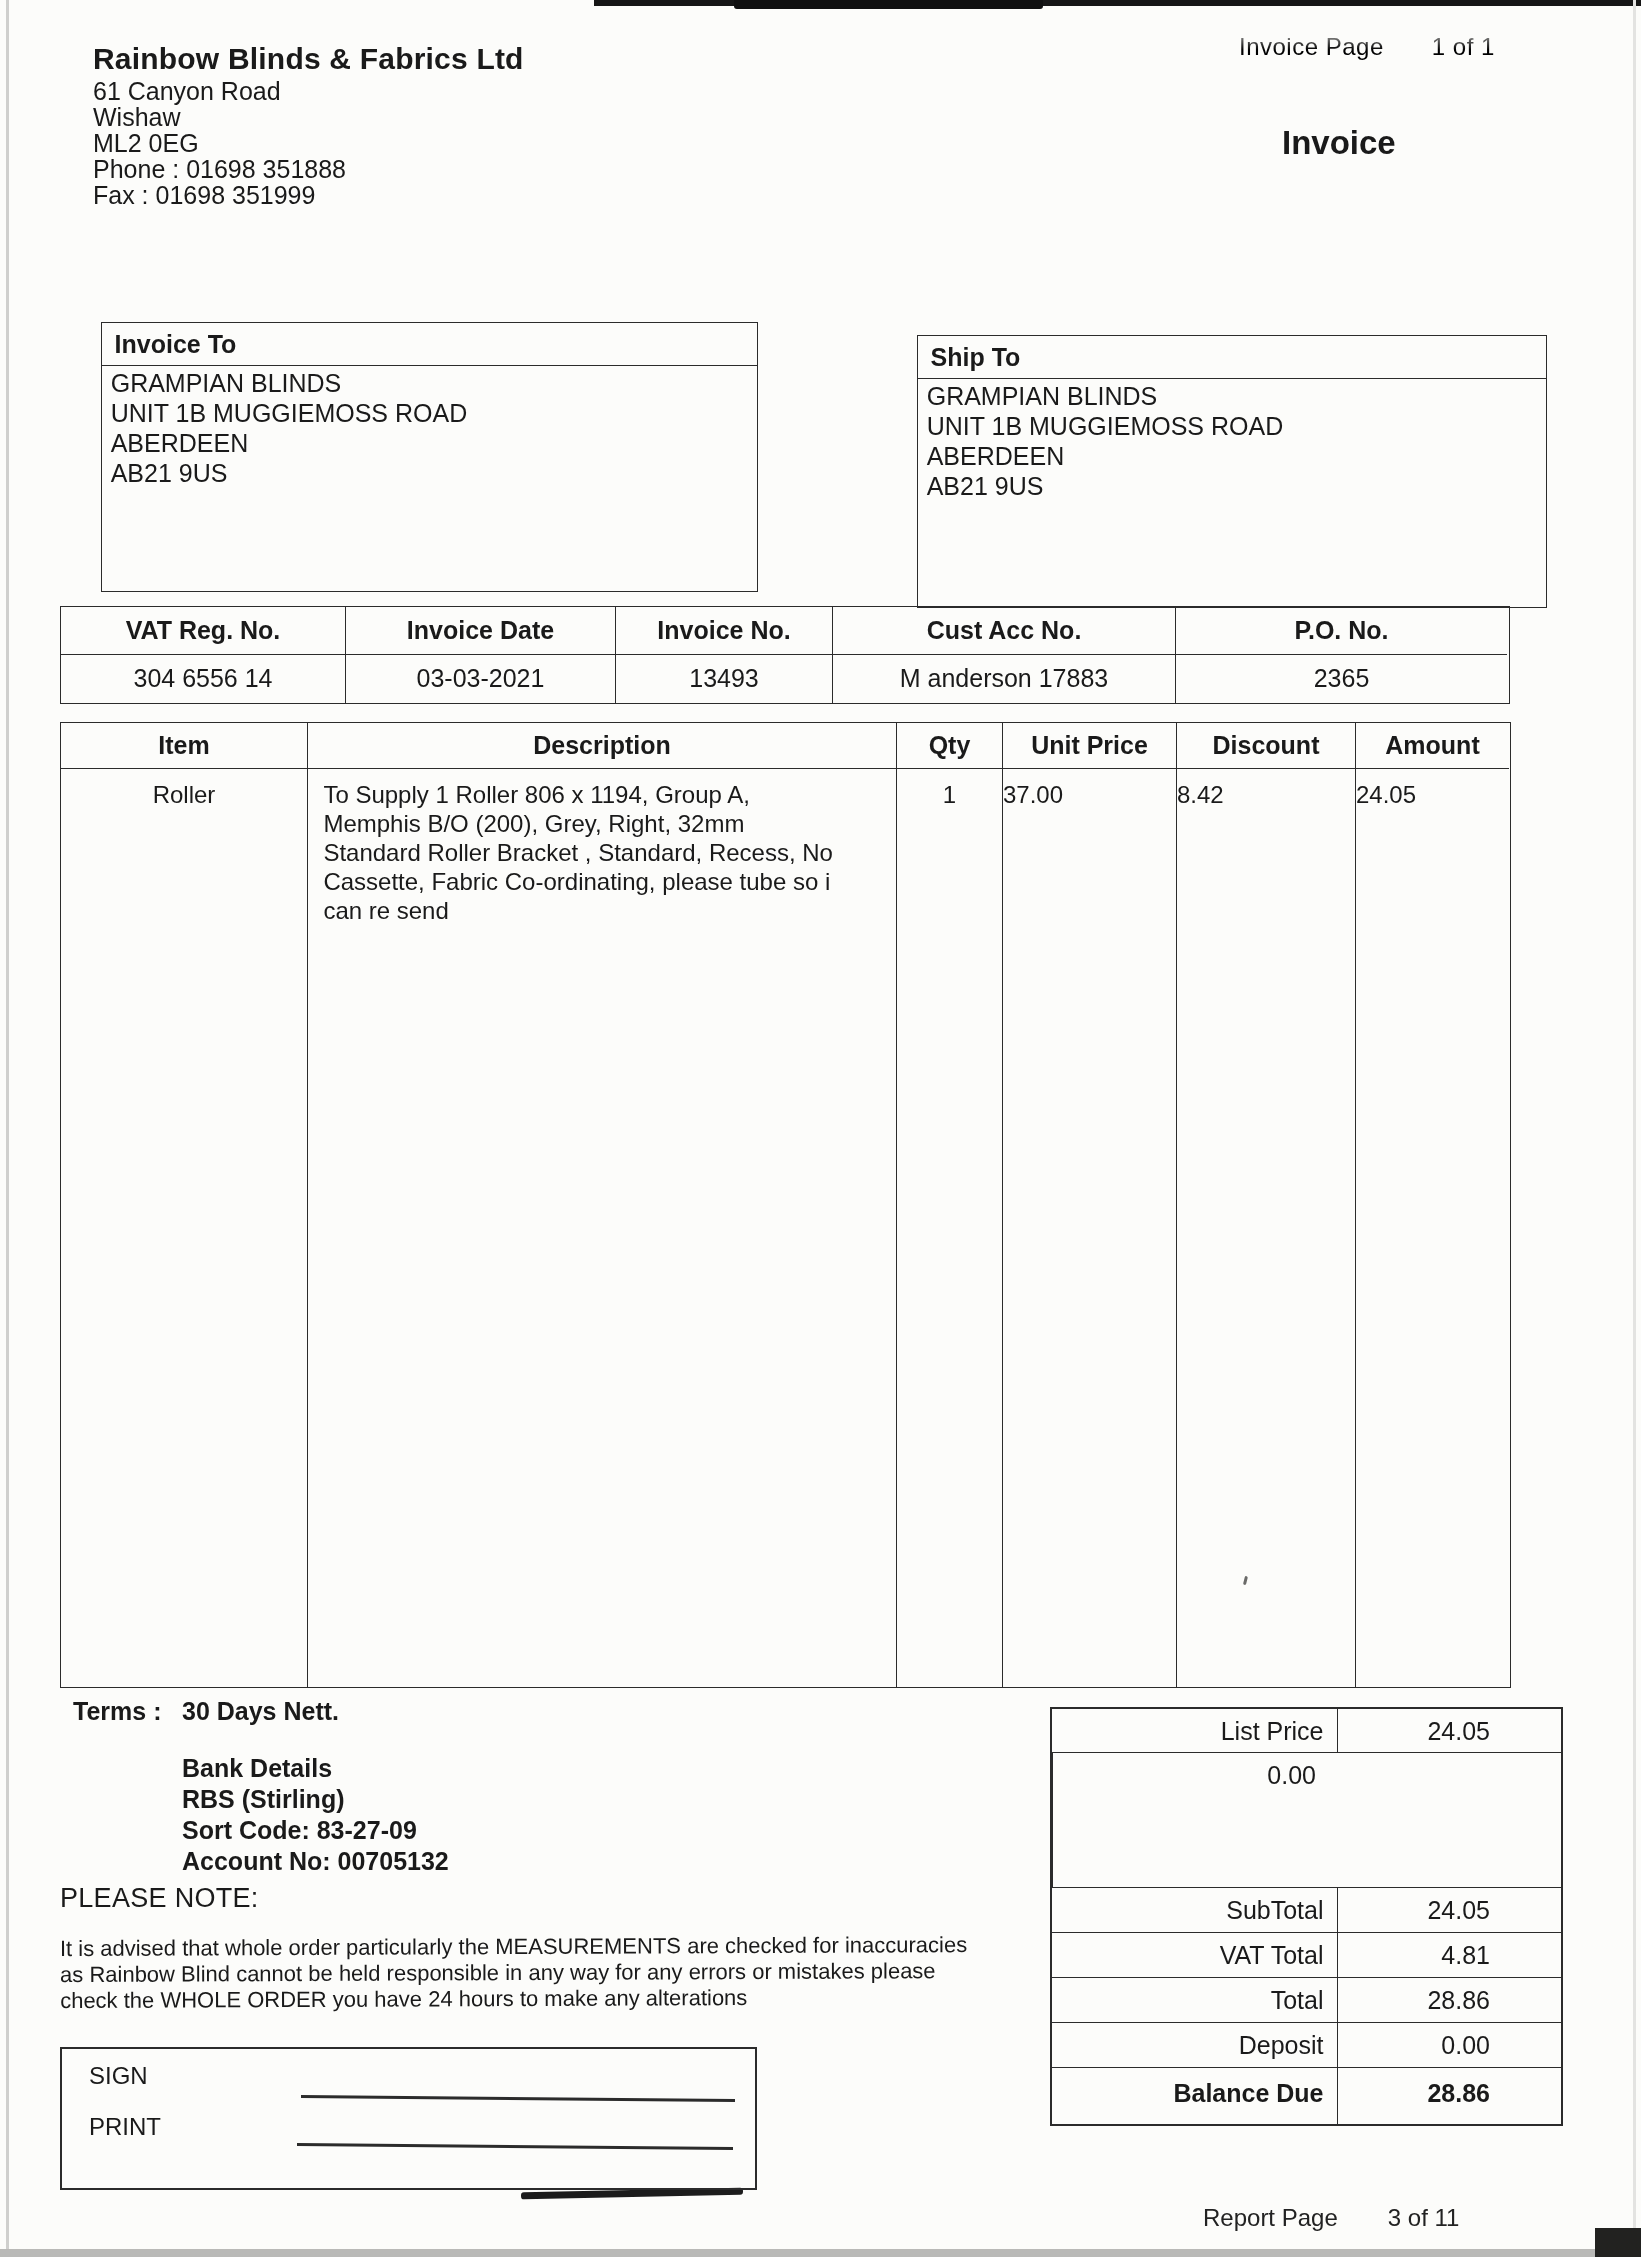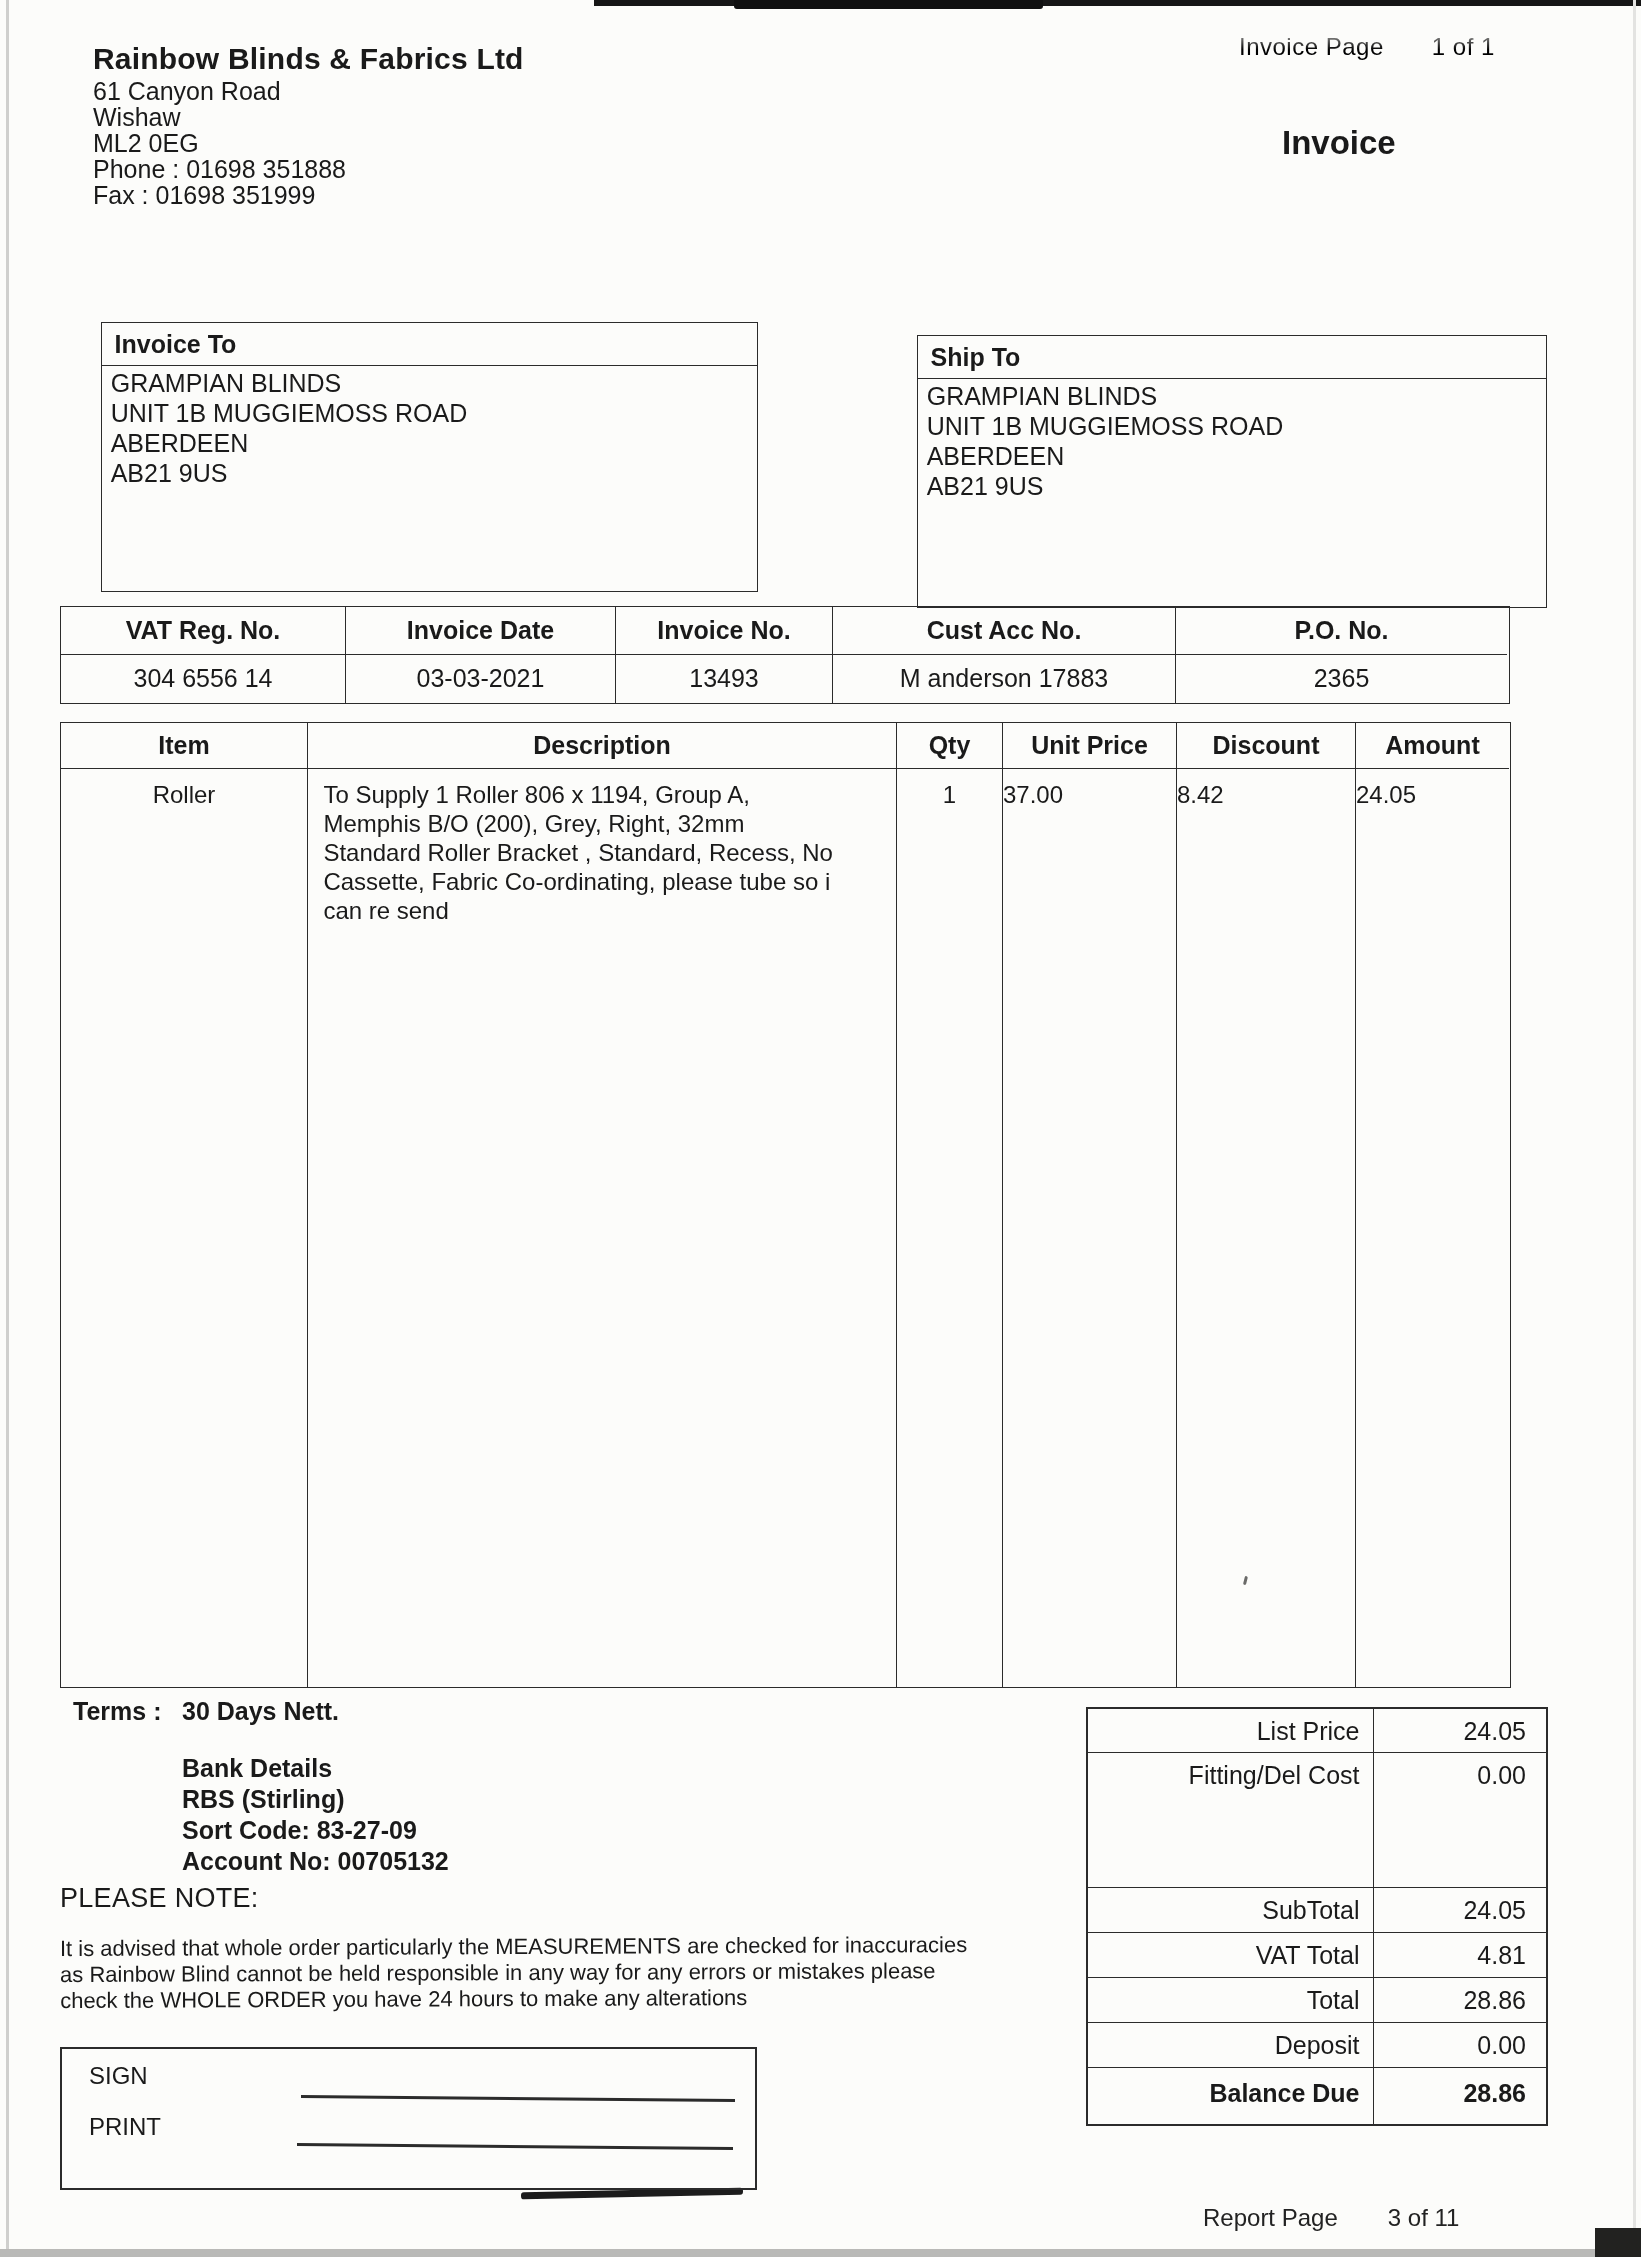--- a/index.html
+++ b/index.html
@@ -87,21 +87,21 @@
   .cell-amount { padding-right: 17.4px; }
 
   
   .terms-label { left: 73px; top: 1697px; font-size: 25px; font-weight: bold; }
   .terms-value { left: 182px; top: 1697px; font-size: 25px; font-weight: bold; }
   .bank-block { left: 182px; top: 1753px; font-size: 25px; font-weight: bold; line-height: 31px; white-space: pre-line; }
   .note-heading { left: 60px; top: 1883px; font-size: 27px; font-weight: normal; letter-spacing: 0.3px; }
   .note-body { left: 60px; top: 1934px; width: 919px; font-size: 22px; line-height: 26px; transform: rotate(-0.25deg); }
 
   
-  .totals { left: 1050px; top: 1707px; width: 462px; border: 2.9px solid #2b2b2b; margin-left: 36px; }
+  .totals { left: 1050px; top: 1707px; width: 513px; border: 2.9px solid #2b2b2b; }
   .totals .trow {
     display: grid; grid-template-columns: 285px 174px;
     border-bottom: 1.9px solid #2b2b2b;
   }
   .totals .trow:last-child { border-bottom: none; }
   .totals .tlabel { text-align: right; font-size: 25px; padding: 7.7px 13.5px 0 0; }
   .totals .tvalue { border-left: 1.9px solid #2b2b2b; text-align: right; font-size: 25px; padding: 7.7px 21px 0 0; }
   .trow-listprice { height: 44px; }
   .trow-fitting { height: 135px; }
   .trow-subtotal { height: 45px; }
@@ -207,21 +207,20 @@
 
   <div class="abs note-heading">PLEASE NOTE:</div>
   <div class="abs note-body">It is advised that whole order particularly the MEASUREMENTS are checked for inaccuracies as Rainbow Blind cannot be held responsible in any way for any errors or mistakes please check the WHOLE ORDER you have 24 hours to make any alterations</div>
 
   <div class="abs totals">
     <div class="trow trow-listprice">
       <div class="tlabel">List Price</div>
       <div class="tvalue">24.05</div>
     </div>
     <div class="trow trow-fitting">
-      <div class="tlabel">Fitting/Del Cost</div>
       <div class="tvalue">0.00</div>
     </div>
     <div class="trow trow-subtotal">
       <div class="tlabel">SubTotal</div>
       <div class="tvalue">24.05</div>
     </div>
     <div class="trow trow-vat">
       <div class="tlabel">VAT Total</div>
       <div class="tvalue">4.81</div>
     </div>

